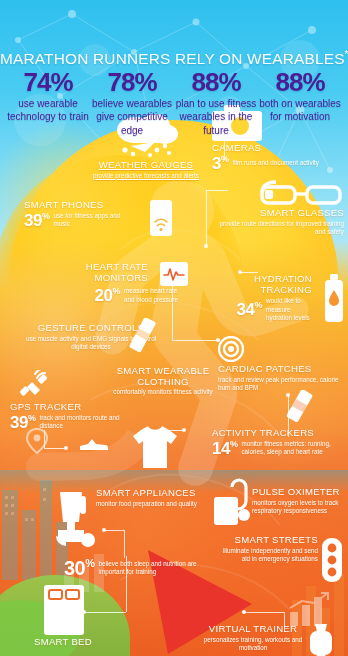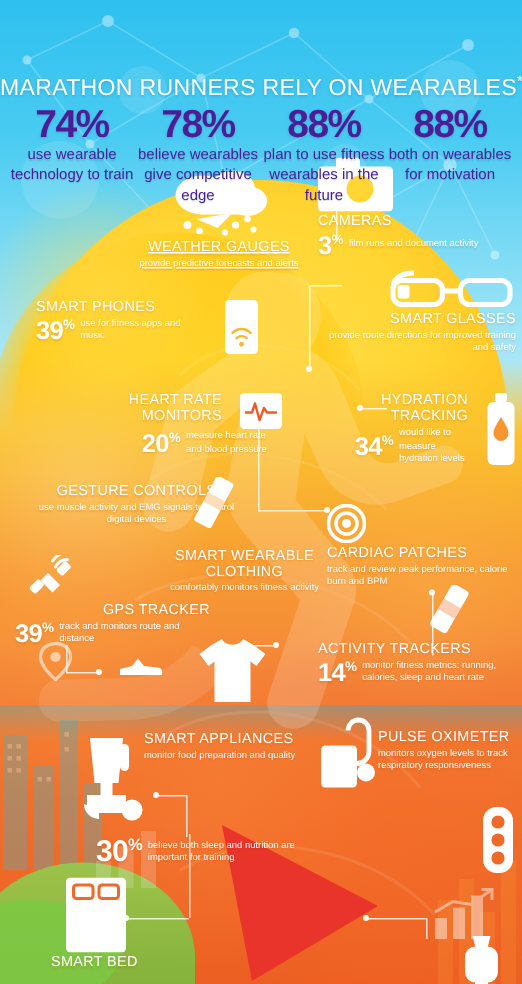--- a/index.html
+++ b/index.html
@@ -343,21 +343,21 @@
         <path d="M4 13 L8 13 L10 7 L13 18 L16 10 L18 13 L24 13" fill="none" stroke="#f05a28" stroke-width="1.6" stroke-linejoin="round" stroke-linecap="round"></path>
       </svg>
     </div>
     <div class="row" style="justify-content:flex-end;margin-top:1px;">
       <div class="pct"><span>20</span><span class="pctsym">%</span></div>
       <div class="desc tr" style="margin-top:0;width:64px;text-align:left;">measure heart rate and blood pressure</div>
     </div>
   </div>
 
   <div class="co tr" style="left:240px;top:262px;width:104px;">
-    <div class="rowtop" style="justify-content:flex-end;">
+    <div class="rowtop" style="justify-content:flex-end;margin-top:12px;">
       <div style="flex:1;">
         <div class="title">HYDRATION TRACKING</div>
         <div class="row" style="justify-content:flex-end;margin-top:2px;">
           <div class="pct"><span>34</span><span class="pctsym">%</span></div>
           <div class="desc" style="margin-top:0;width:46px;text-align:left;">would like to measure hydration levels</div>
         </div>
       </div>
       <svg class="icon" width="20" height="48" viewBox="0 0 20 48">
         <rect x="6" y="0" width="8" height="6" rx="1.5" fill="#ffffff"></rect>
         <rect x="1" y="6" width="18" height="42" rx="4" fill="#ffffff"></rect>
@@ -392,21 +392,21 @@
       <g fill="#ffffff">
         <path d="M14 12 L22 20 L17 25 L9 17 Z"></path>
         <rect x="2" y="18" width="9" height="6" rx="1.5" transform="rotate(-45 6.5 21)"></rect>
         <rect x="20" y="6" width="9" height="6" rx="1.5" transform="rotate(-45 24.5 9)"></rect>
       </g>
       <g fill="none" stroke="#ffffff" stroke-width="2" stroke-linecap="round">
         <path d="M19 8 A9 9 0 0 1 27 3"></path>
         <path d="M17 4 A14 14 0 0 1 30 -2"></path>
       </g>
     </svg>
-    <div class="title" style="margin-top:2px;text-align:right;">GPS TRACKER</div>
+    <div class="title" style="margin-top:2px;">GPS TRACKER</div>
     <div class="row" style="margin-top:1px;">
       <div class="pct"><span>39</span><span class="pctsym">%</span></div>
       <div class="desc" style="margin-top:0;">track and monitors route and distance</div>
     </div>
   </div>
   <svg width="22" height="26" viewBox="0 0 22 26" style="position:absolute;left:26px;top:428px;z-index:28;opacity:.55;">
     <path d="M11 1 C5 1 1 5 1 10 c0 7 10 15 10 15 s10-8 10-15 c0-5-4-9-10-9z" fill="none" stroke="#ffffff" stroke-width="2.2"></path>
     <circle cx="11" cy="10" r="3.4" fill="#ffffff"></circle>
   </svg>
   <svg width="30" height="20" viewBox="0 0 30 20" style="position:absolute;left:78px;top:432px;z-index:29;">
@@ -462,40 +462,48 @@
     </g>
   </svg>
 
   <div class="co" style="left:64px;top:558px;width:150px;">
     <div class="row">
       <div class="pct" style="font-size:20px;"><span>30</span><span class="pctsym" style="font-size:11px;">%</span></div>
       <div class="desc" style="margin-top:0;">believe both sleep and nutrition are important for training</div>
     </div>
   </div>
 
+  <div class="co tr" style="left:222px;top:535px;width:96px;">
+    <div class="title">SMART STREETS</div>
+    <div class="desc">illuminate independently and send aid in emergency situations</div>
+  </div>
   <svg width="24" height="44" viewBox="0 0 24 44" style="position:absolute;left:320px;top:538px;z-index:30;">
     <rect x="2" y="0" width="20" height="44" rx="9" fill="#ffffff"></rect>
     <g fill="#ef6a28">
       <circle cx="12" cy="10" r="4.4"></circle>
       <circle cx="12" cy="22" r="4.4"></circle>
       <circle cx="12" cy="34" r="4.4"></circle>
     </g>
   </svg>
 
   <div class="co" style="left:34px;top:637px;width:110px;">
     <div class="title">SMART BED</div>
   </div>
   <svg width="40" height="50" viewBox="0 0 40 50" style="position:absolute;left:44px;top:585px;z-index:30;">
     <rect x="0" y="0" width="40" height="50" rx="3" fill="#ffffff"></rect>
     <g fill="none" stroke="#ef6a28" stroke-width="2">
       <rect x="5" y="5" width="13" height="9" rx="2"></rect>
       <rect x="22" y="5" width="13" height="9" rx="2"></rect>
     </g>
   </svg>
 
+  <div class="co tc" style="left:198px;top:624px;width:110px;">
+    <div class="title">VIRTUAL TRAINER</div>
+    <div class="desc">personalizes training, workouts and motivation</div>
+  </div>
   <svg width="26" height="40" viewBox="0 0 26 40" style="position:absolute;left:308px;top:624px;z-index:30;">
     <g fill="#ffffff">
       <path d="M7 0 L19 0 L17 8 L9 8 Z"></path>
       <rect x="2" y="7" width="22" height="24" rx="7"></rect>
       <path d="M9 30 L17 30 L19 40 L7 40 Z"></path>
     </g>
   </svg>
 
   <svg width="42" height="34" viewBox="0 0 42 34" style="position:absolute;left:288px;top:592px;z-index:20;opacity:.45;">
     <g fill="#ffffff">

